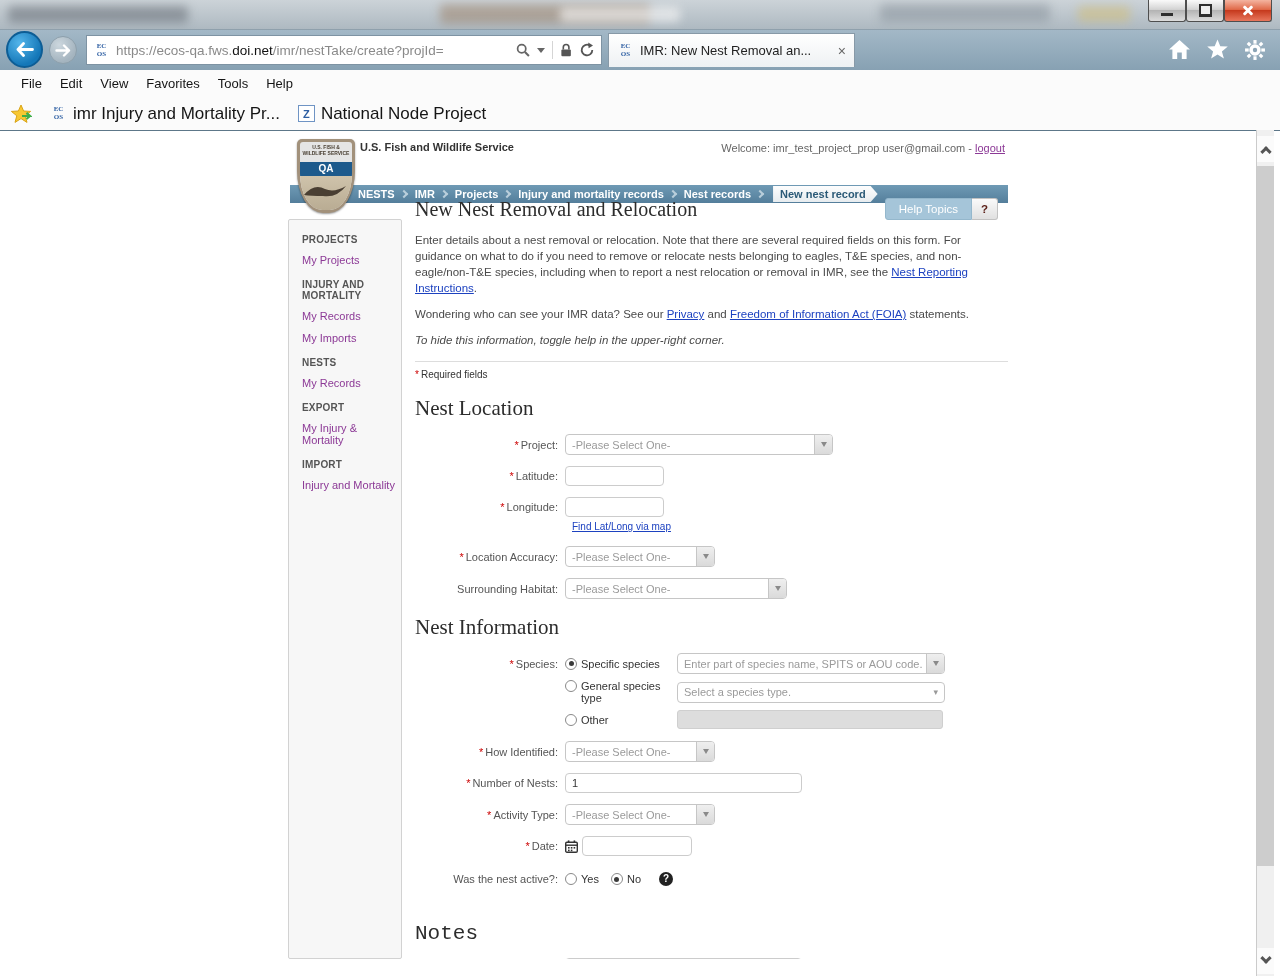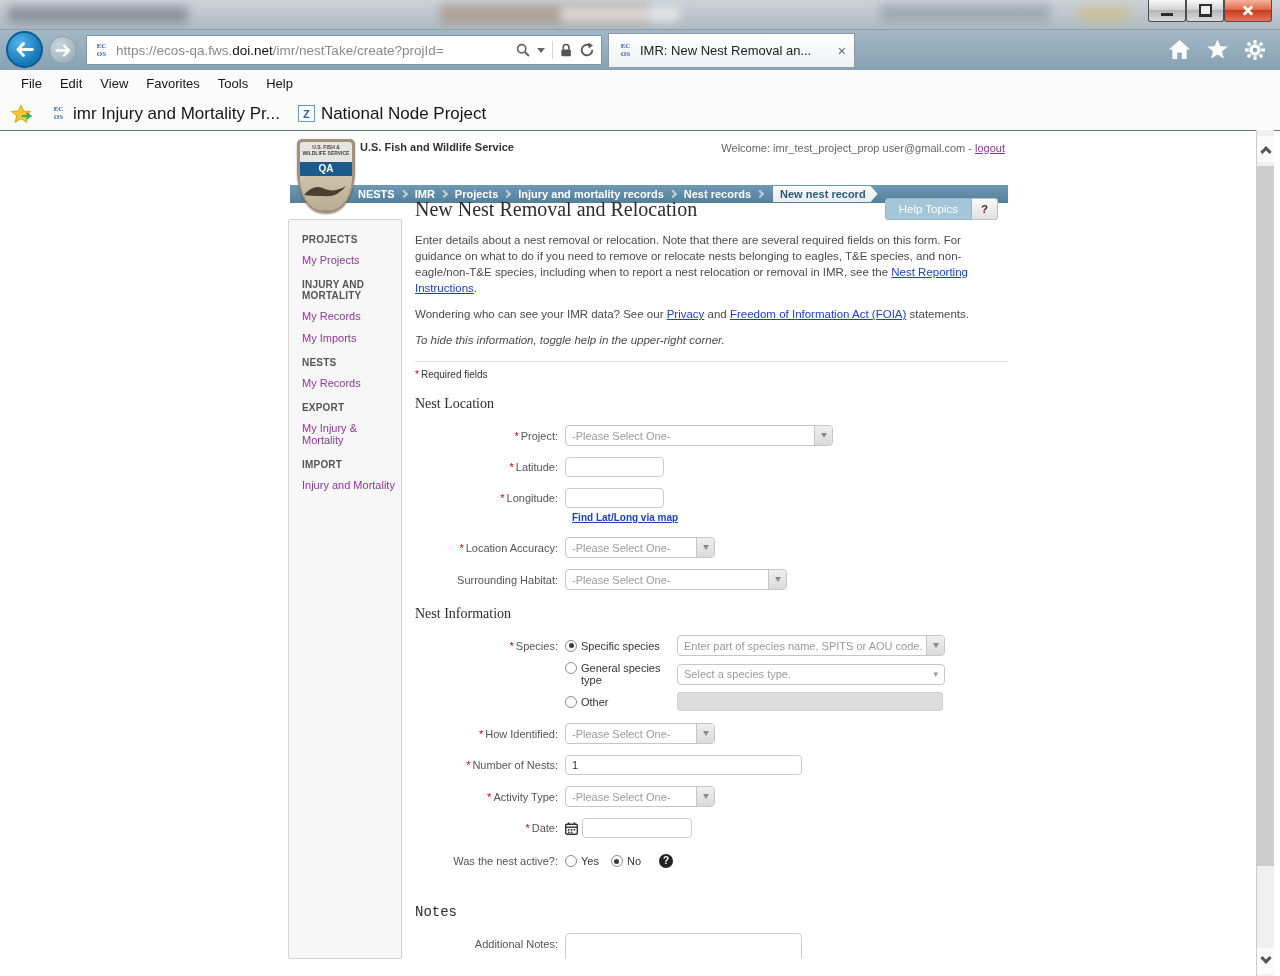--- a/index.html
+++ b/index.html
@@ -189,21 +189,21 @@
     color:#5c2018; font-weight:bold; font-size:11.5px; padding:4px 9px;
     border-radius:0 3px 3px 0; cursor:pointer;
   }
   .intro { font-size:11.5px; color:#4a4a4a; line-height:16px; margin-top:8px; }
   .intro-2 { margin-top:10px; }
   .intro-3 { margin-top:10px; font-style:italic; }
   a.blue-link { color:#1d42c0; text-decoration:underline; cursor:pointer; }
   .main hr { border:none; border-top:1px solid #ddd; margin:13px 0 7px; }
   .req-note { font-size:10px; color:#333; }
   .star { color:#c00; margin-right:2px; }
-  .section-h { font-family:"Liberation Serif", serif; font-size:14px; color:#2c2c2c; margin:16px 0 13px; }
+  .section-h { font-family:"Liberation Serif", serif; font-size:21px; color:#2c2c2c; margin:16px 0 13px; }
 
   .row { display:flex; align-items:center; margin-bottom:11px; }
   .lbl { flex:none; width:150px; text-align:right; padding-right:7px; font-size:11px; color:#555; }
   .txt {
     height:20px; border:1px solid #ccc; border-radius:4px; background:#fff;
     font-family:"Liberation Sans", sans-serif; font-size:11px; color:#333; padding:0 6px;
   }
   .txt-disabled { height:19px; background:#ddd; border:1px solid #cfcfcf; border-radius:3px; }
   .sel {
     height:21px; border:1px solid #c6c6c6; border-radius:4px; background:#fff;
@@ -226,21 +226,21 @@
     background:#fff; position:relative; cursor:pointer; margin-right:4px;
   }
   .radio.checked::after {
     content:""; position:absolute; left:2.5px; top:2.5px; width:5px; height:5px;
     border-radius:50%; background:#3a3a3a;
   }
   .radio-cell { display:flex; align-items:flex-start; width:112px; flex:none; }
   .radio-lbl { font-size:11px; color:#333; }
   .species-row { margin-bottom:6px; }
   .maplink-row { margin:-7px 0 10px 157px; }
-  .maplink { font-size:10px; color:#1d42c0; text-decoration:underline; font-weight:bold; cursor:pointer;text-align:center; }
+  .maplink { font-size:10px; color:#1d42c0; text-decoration:underline; font-weight:normal; cursor:pointer;text-align:center; }
 
   .cal-icon { flex:none; margin-right:4px; cursor:pointer; }
   .help-badge {
     flex:none; width:14px; height:14px; border-radius:50%; background:#222;
     color:#fff; font-size:10px; font-weight:bold; text-align:center; line-height:14px;
     margin-left:18px; cursor:pointer;
   }
   .notes-row { align-items:flex-start; margin-bottom:2px; }
   .notes-row .lbl { padding-top:5px; }
   .notes-box { width:237px; height:50px; border:1px solid #ccc; border-radius:4px; background:#fff; }

